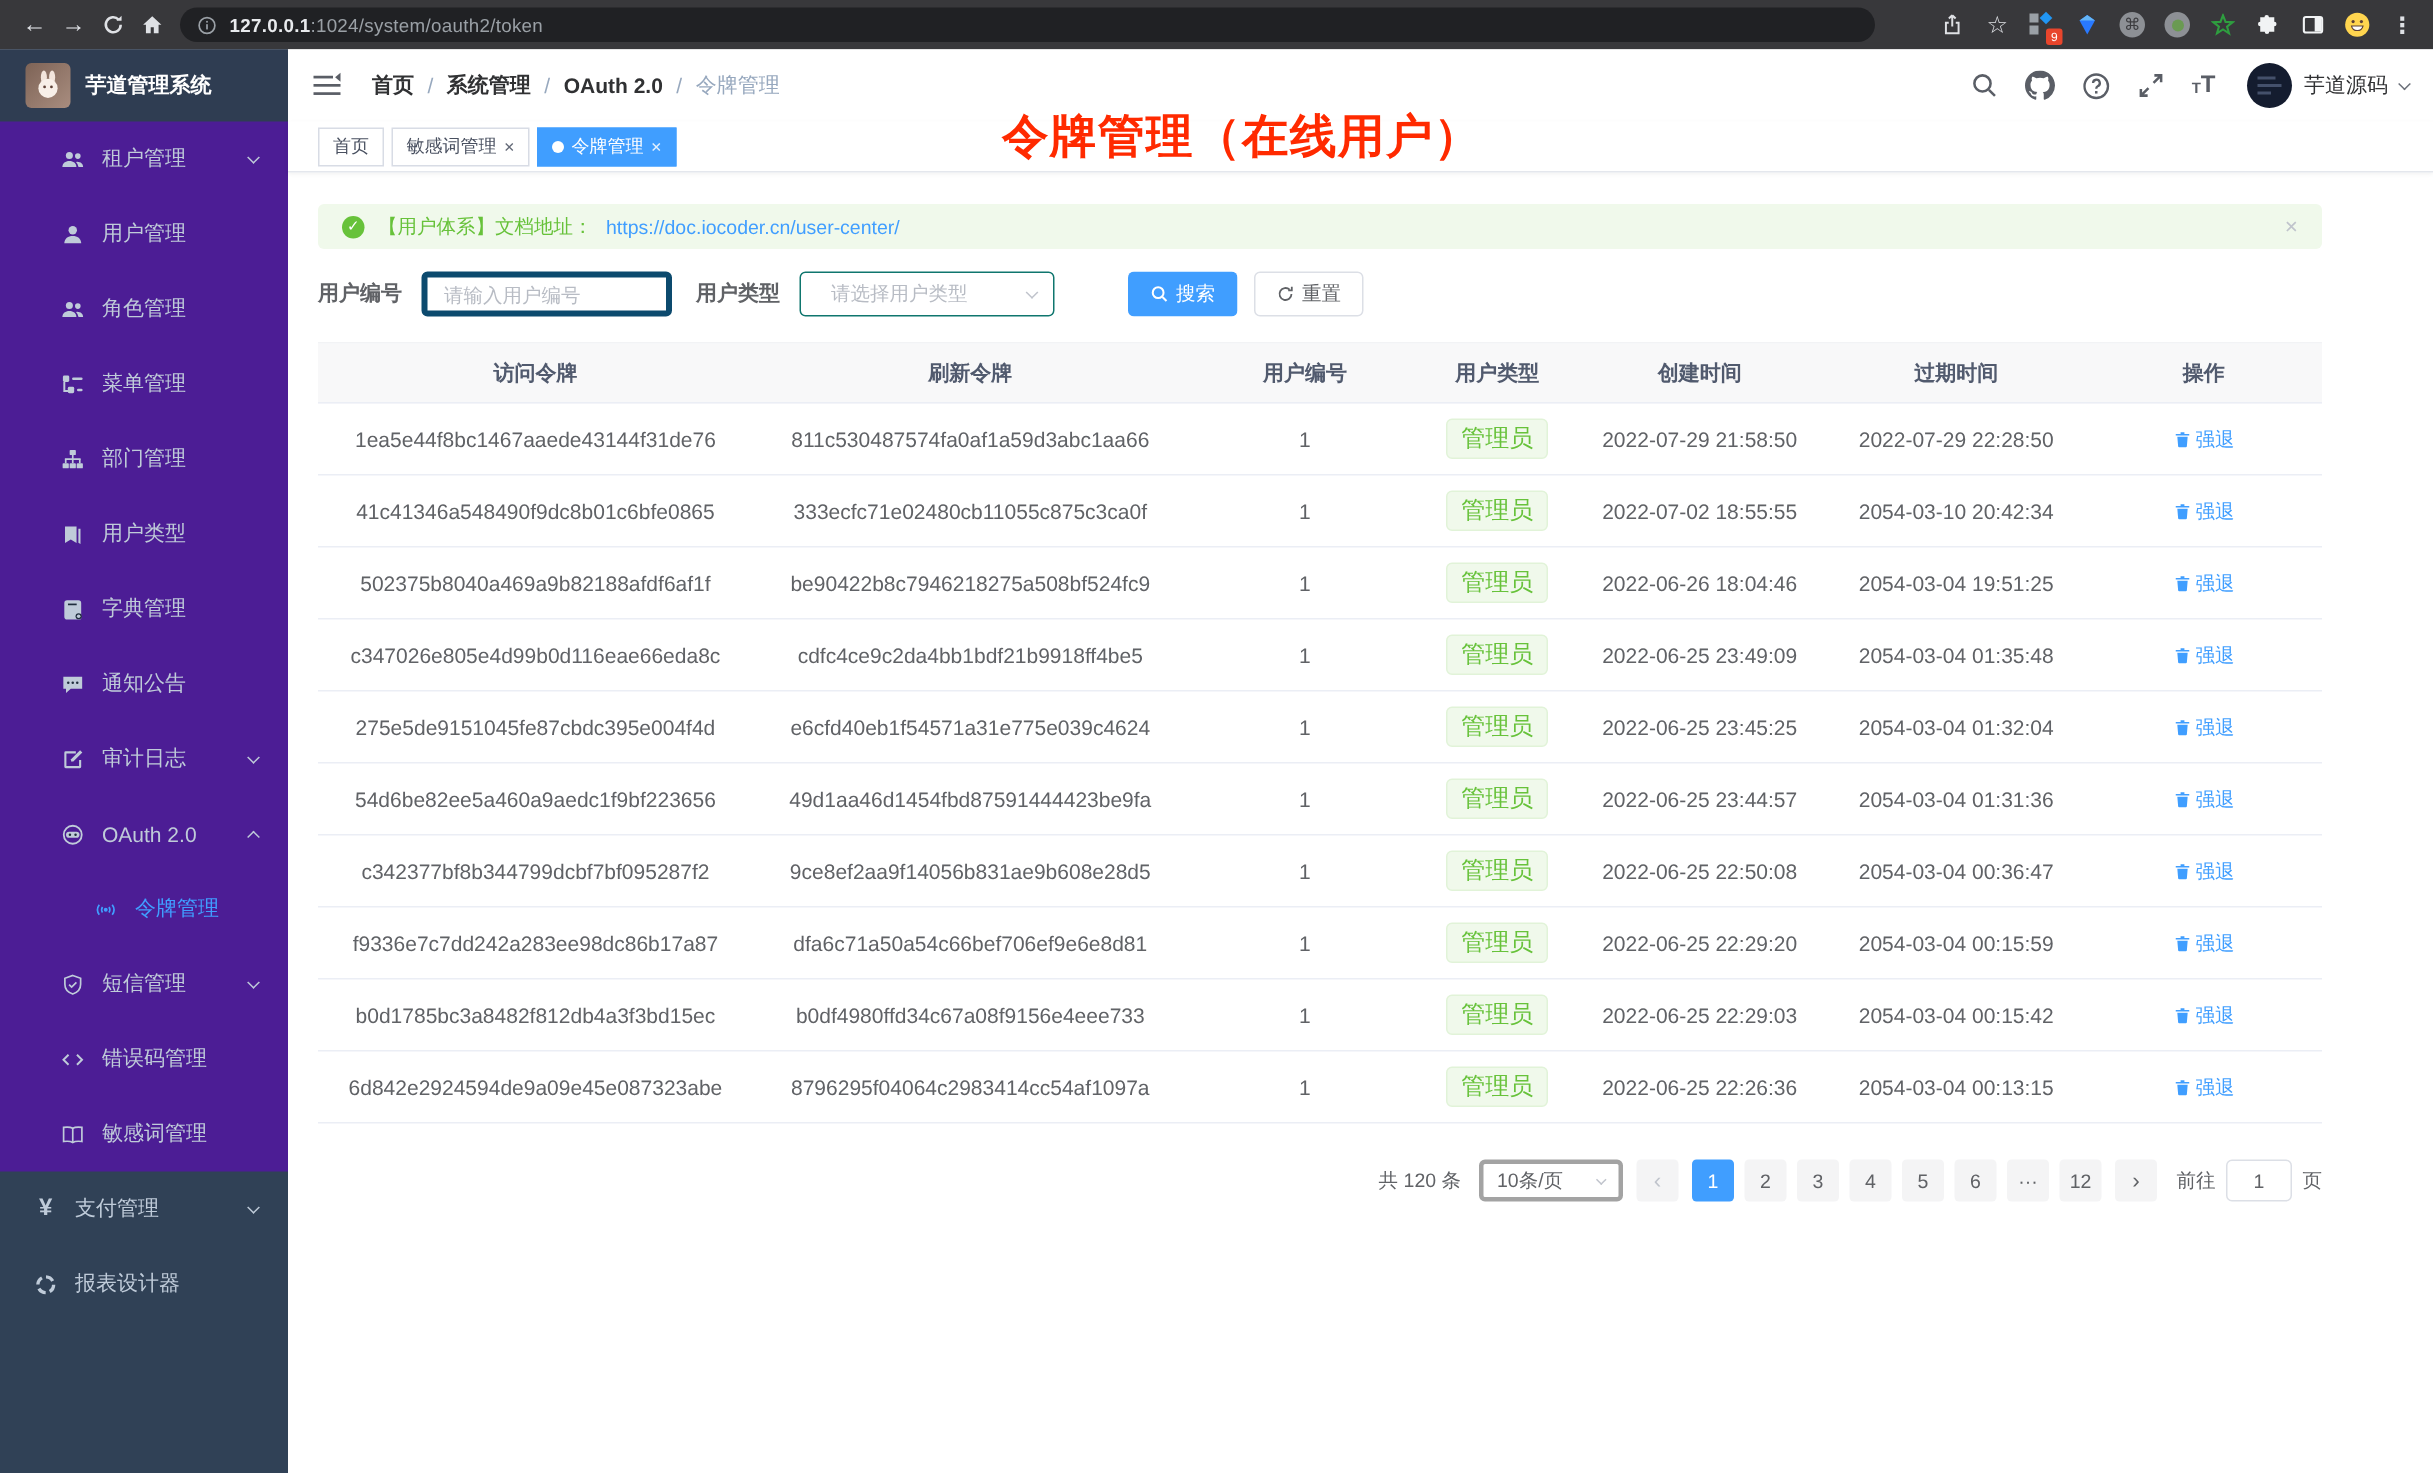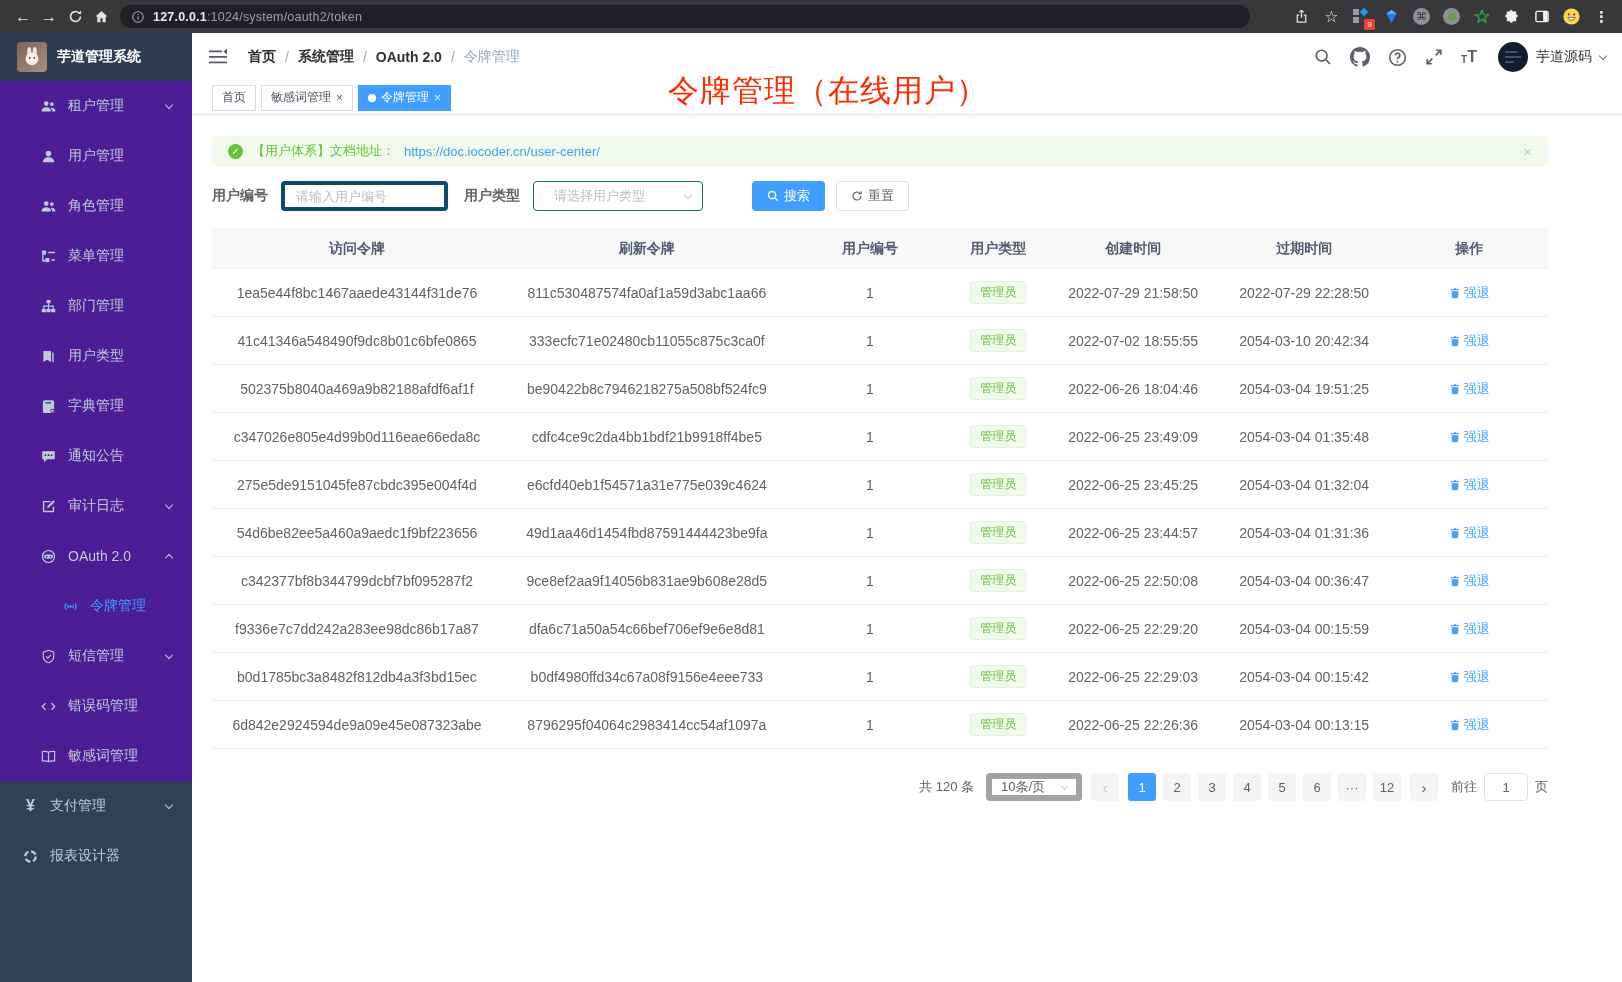--- a/index.html
+++ b/index.html
@@ -67,21 +67,21 @@
     transform:rotate(45deg); margin-top:-3px; margin-left:2px;}
 
   .tabbar { height:34px; border-bottom:1px solid #e4e7ed; box-shadow:0 1px 3px rgba(0,0,0,.06);
     display:flex; align-items:center; gap:5px; padding-left:20px; background:#fff; }
   .tab { height:26px; display:flex; align-items:center; gap:5px; padding:0 9px; border:1px solid #d8dce5;
     background:#fff; color:#495060; font-size:12px; cursor:pointer; }
   .tab.active { background:#409eff; border-color:#409eff; color:#fff; }
   .tab .dot { width:8px; height:8px; border-radius:50%; background:#fff; }
   .tab .close { font-size:12px; line-height:1; opacity:.85; }
 
-  .red-note { position:absolute; left:476px; top:37px; font-size:31px; font-weight:400;
+  .red-note { position:absolute; left:476px; top:37px; font-size:31px; font-weight:700;
     color:#ff2a00; letter-spacing:1px; z-index:5; white-space:nowrap; }
 
   .content { padding:21px 74px 0 20px; }
 
   .alert { height:30px; background:#f0f9eb; border-radius:4px; display:flex; align-items:center;
     padding:0 16px; gap:9px; color:#67c23a; font-size:13px; }
   .alert-check { width:15px; height:15px; border-radius:50%; background:#67c23a; color:#fff;
     display:flex; align-items:center; justify-content:center; font-size:10px; flex-shrink:0; }
   .alert a { color:#409eff; text-decoration:none; }
   .alert .close { margin-left:auto; color:#c0c4cc; font-size:15px; cursor:pointer; }
@@ -103,28 +103,28 @@
 
   table.grid { width:100%; border-collapse:collapse; margin-top:17px; table-layout:fixed; }
   .grid th { height:40px; background:#f8f8f9; color:#515a6e; font-size:14px; font-weight:700;
     border-bottom:1px solid #ebeef5; border-top:1px solid #f2f3f5; text-align:center; }
   .grid td { height:48px; color:#606266; font-size:14px; text-align:center; border-bottom:1px solid #ebeef5;
     overflow:hidden; white-space:nowrap; }
   .grid col.c1,.grid col.c2 { width:21.7%; }
   .grid col.c3 { width:11.7%; } .grid col.c4 { width:7.5%; }
   .grid col.c5 { width:12.7%; } .grid col.c6 { width:12.9%; } .grid col.c7 { width:11.8%; }
   .tag { display:inline-block; background:#f0f9eb; border:1px solid #e1f3d8; color:#67c23a;
-    font-size:12px; padding:3px 9px; border-radius:4px; line-height:1.2; }
+    font-size:16px; padding:3px 9px; border-radius:4px; line-height:1.2; }
   .op-link { color:#409eff; font-size:13px; text-decoration:none; display:inline-flex;
     align-items:center; gap:3px; cursor:pointer; }
 
   .pagination { display:flex; align-items:center; justify-content:flex-end; gap:9px;
     margin-top:24px; font-size:13px; color:#606266; }
   .pg-total { margin-right:3px; }
-  .pg-size { width:96px; height:28px; border:6px solid #a3a3a3; border-radius:4px; display:flex;
+  .pg-size { width:96px; height:28px; border:3px solid #a3a3a3; border-radius:4px; display:flex;
     align-items:center; padding:0 24px 0 9px; position:relative; color:#606266; cursor:pointer; }
   .pg-size .chev2 { position:absolute; right:9px; width:5px; height:5px; border-right:1.3px solid #c0c4cc;
     border-bottom:1.3px solid #c0c4cc; transform:rotate(45deg); margin-top:-2px; }
   .pg-btn { min-width:28px; height:28px; background:#f4f4f5; border-radius:3px; display:flex;
     align-items:center; justify-content:center; color:#606266; cursor:pointer; font-size:13px; }
   .pg-btn.arrow { color:#c0c4cc; font-size:15px; }
   .pg-btn.arrow.next { color:#606266; }
   .pg-btn.active { background:#409eff; color:#fff; }
   .pg-pages { display:flex; gap:7px; }
   .pg-goto { display:flex; align-items:center; gap:7px; margin-left:4px; }

